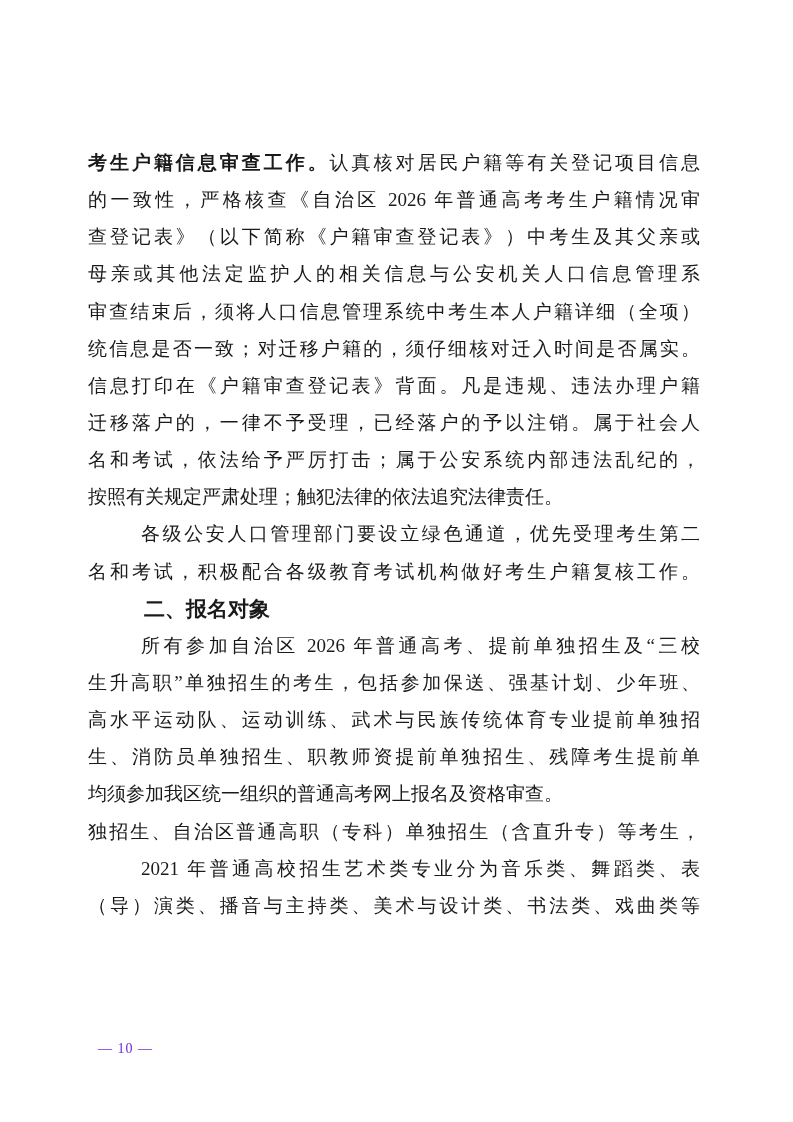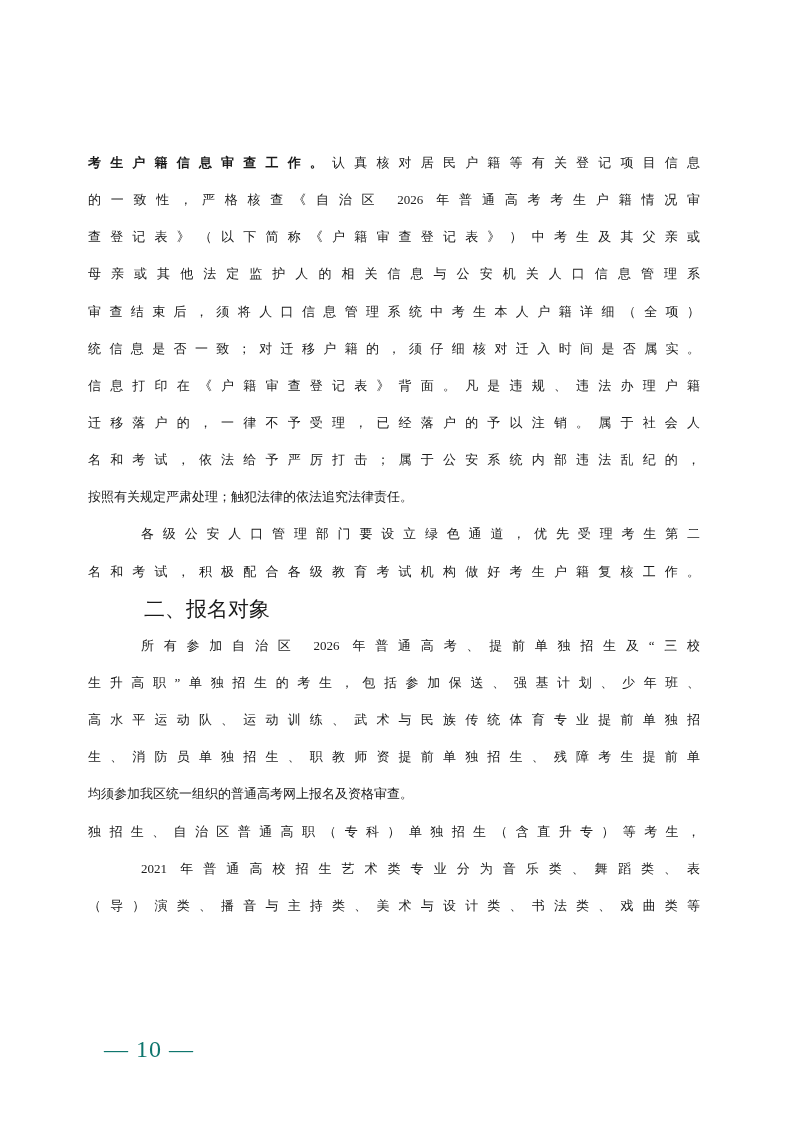--- a/index.html
+++ b/index.html
@@ -15,46 +15,46 @@
   }
   .content {
     position: absolute;
     left: 88px;
     top: 144px;
     width: 612px;
   }
   .line {
     height: 37.15px;
     line-height: 37.15px;
-    font-size: 13px;
+    font-size: 19px;
     white-space: nowrap;
     letter-spacing: 0;
   }
   .justify {
     white-space: normal;
     text-align: justify;
     text-align-last: justify;
     text-justify: inter-character;
   }
   .indent { text-indent: 53px; }
   .heading {
     font-family: "Liberation Sans", "DejaVu Sans", sans-serif;
-    font-weight: 400;
+    font-weight: 700;
     font-size: 21px;
     text-indent: 56px;
   }
   .bold-lead { font-weight: 700; }
   .footer {
     position: absolute;
-    left: 104px;
+    left: 98px;
     top: 1034px;
-    font-size: 24px;
+    font-size: 14px;
     line-height: 30px;
     letter-spacing: 1px;
-    color: #0f766e;
+    color: #6d28d9;
     font-family: "Liberation Serif", "DejaVu Serif", serif;
   }
 </style>
 </head>
 <body>
 
 <div class="page">
   <div class="content">
 
     <div class="line justify"><span class="bold-lead">考生户籍信息审查工作。</span><span>认真核对居民户籍等有关登记项目信息</span></div>

